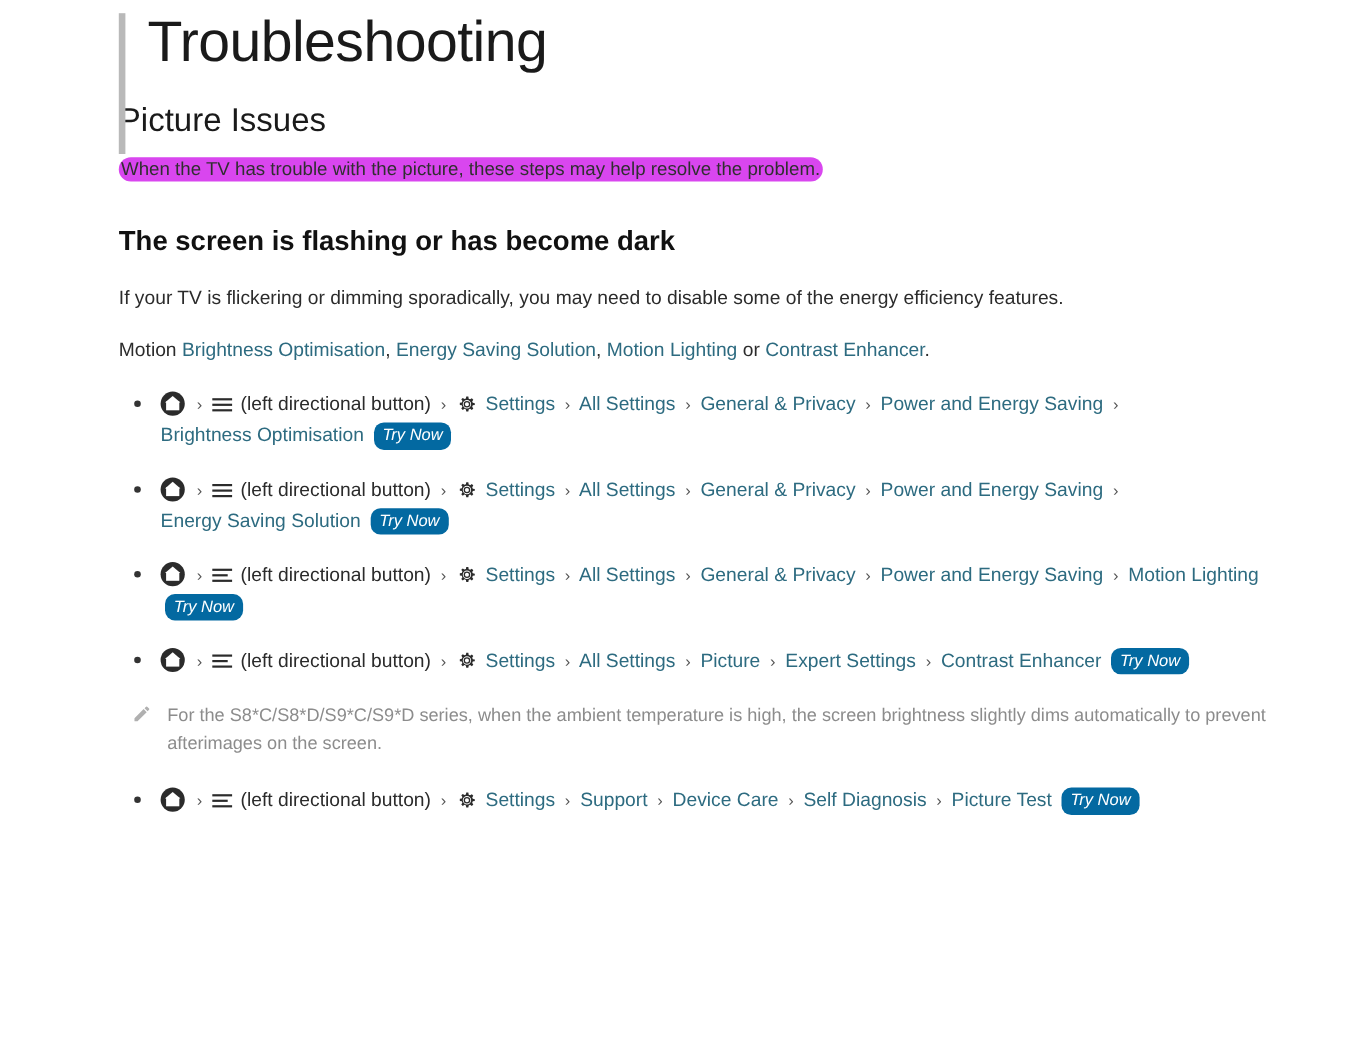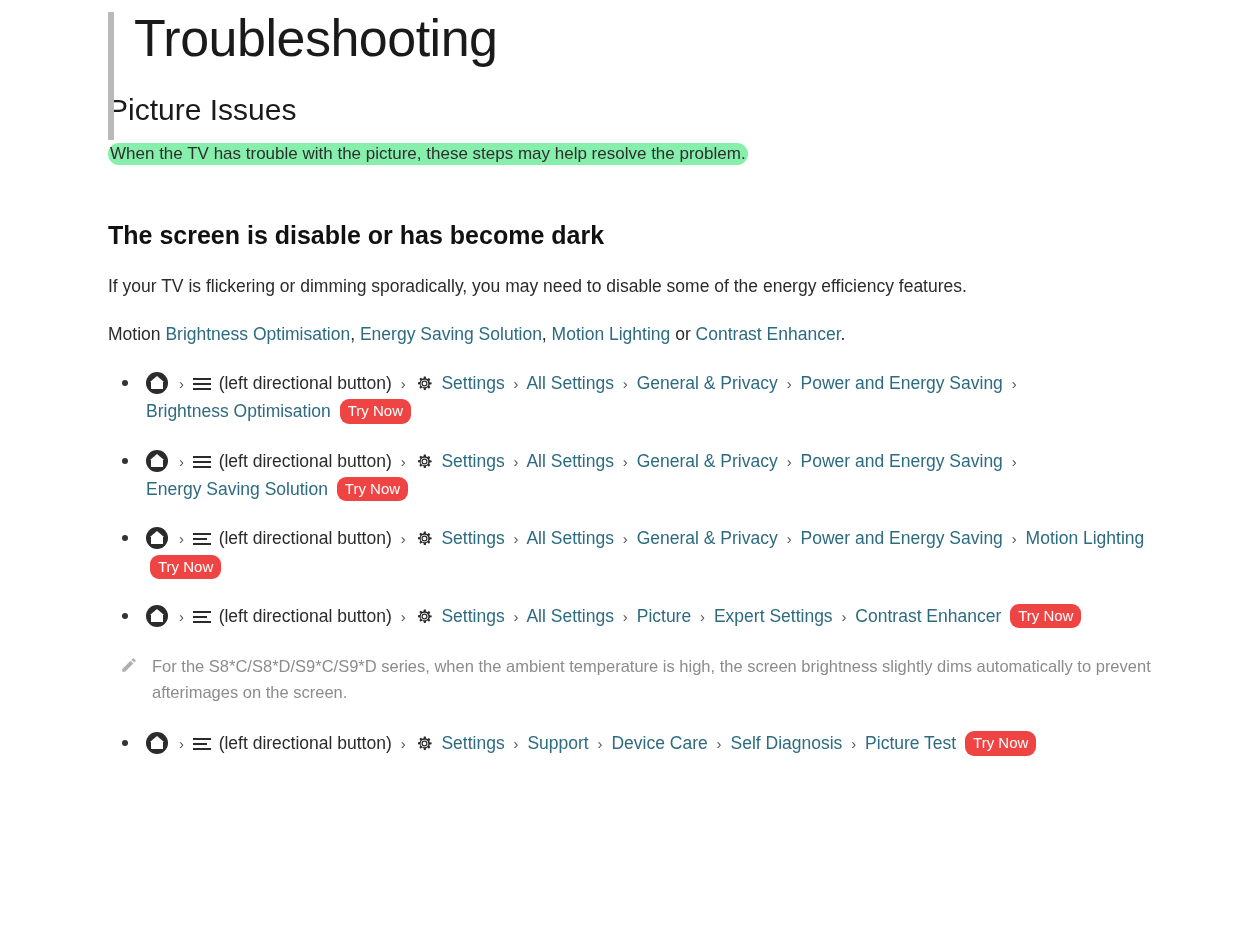--- a/index.html
+++ b/index.html
@@ -54,23 +54,23 @@
   .h2 {
     font-size: 30px;
     font-weight: 400;
     color: #1a1a1a;
     margin: 26px 0 16px 0;
   }
   .h2-desc {
     display: inline-block;
     font-size: 17px;
     color: #2f2f2f;
-    background: #86efac;
+    background: #d946ef;
     padding: 1px 2px;
-    margin: 0 0 36px 0;
+    margin: 0 0 20px 0;
     border-radius: 11px;
   }
   .h3 {
     font-size: 25px;
     font-weight: bold;
     color: #111111;
     margin: 18px 0 24px 0;
   }
 
   
@@ -182,28 +182,29 @@
     width: 19px;
     height: 19px;
     vertical-align: -4px;
     margin-right: 3px;
   }
   .gear-icon svg { display: block; }
 
   
   .try-now {
     display: inline-block;
-    background: #ef4444;
+    background: #0369a1;
     color: #ffffff;
     font-size: 15px;
     line-height: 1.35;
     padding: 2px 8px;
     border-radius: 9px;
     vertical-align: 1px;
     margin-left: 4px;
+    font-style: italic;
   }
 
   
   .note {
     position: relative;
     padding-left: 44px;
     margin: 24px 0 24px 0;
     color: #8c8c8c;
     font-size: 16.5px;
     line-height: 1.55;
@@ -225,21 +226,21 @@
   <div class="title-block">
     <div class="title-bar"></div>
     <h1 class="page-title">Troubleshooting</h1>
   </div>
 
   <h2 class="h2">Picture Issues</h2>
   <div style="margin:0 0 20px 0;">
     <span class="h2-desc">When the TV has trouble with the picture, these steps may help resolve the problem.</span>
   </div>
 
-  <h3 class="h3">The screen is disable or has become dark</h3>
+  <h3 class="h3">The screen is flashing or has become dark</h3>
 
   <p class="body">If your TV is flickering or dimming sporadically, you may need to disable some of the energy efficiency features.</p>
 
   <p class="body">
     <span>Motion </span><span class="link">Brightness Optimisation</span><span>, </span><span class="link">Energy Saving Solution</span><span>, </span><span class="link">Motion Lighting</span><span> or </span><span class="link">Contrast Enhancer</span><span>.</span>
   </p>
 
   <ul class="paths">
 
     <li>

